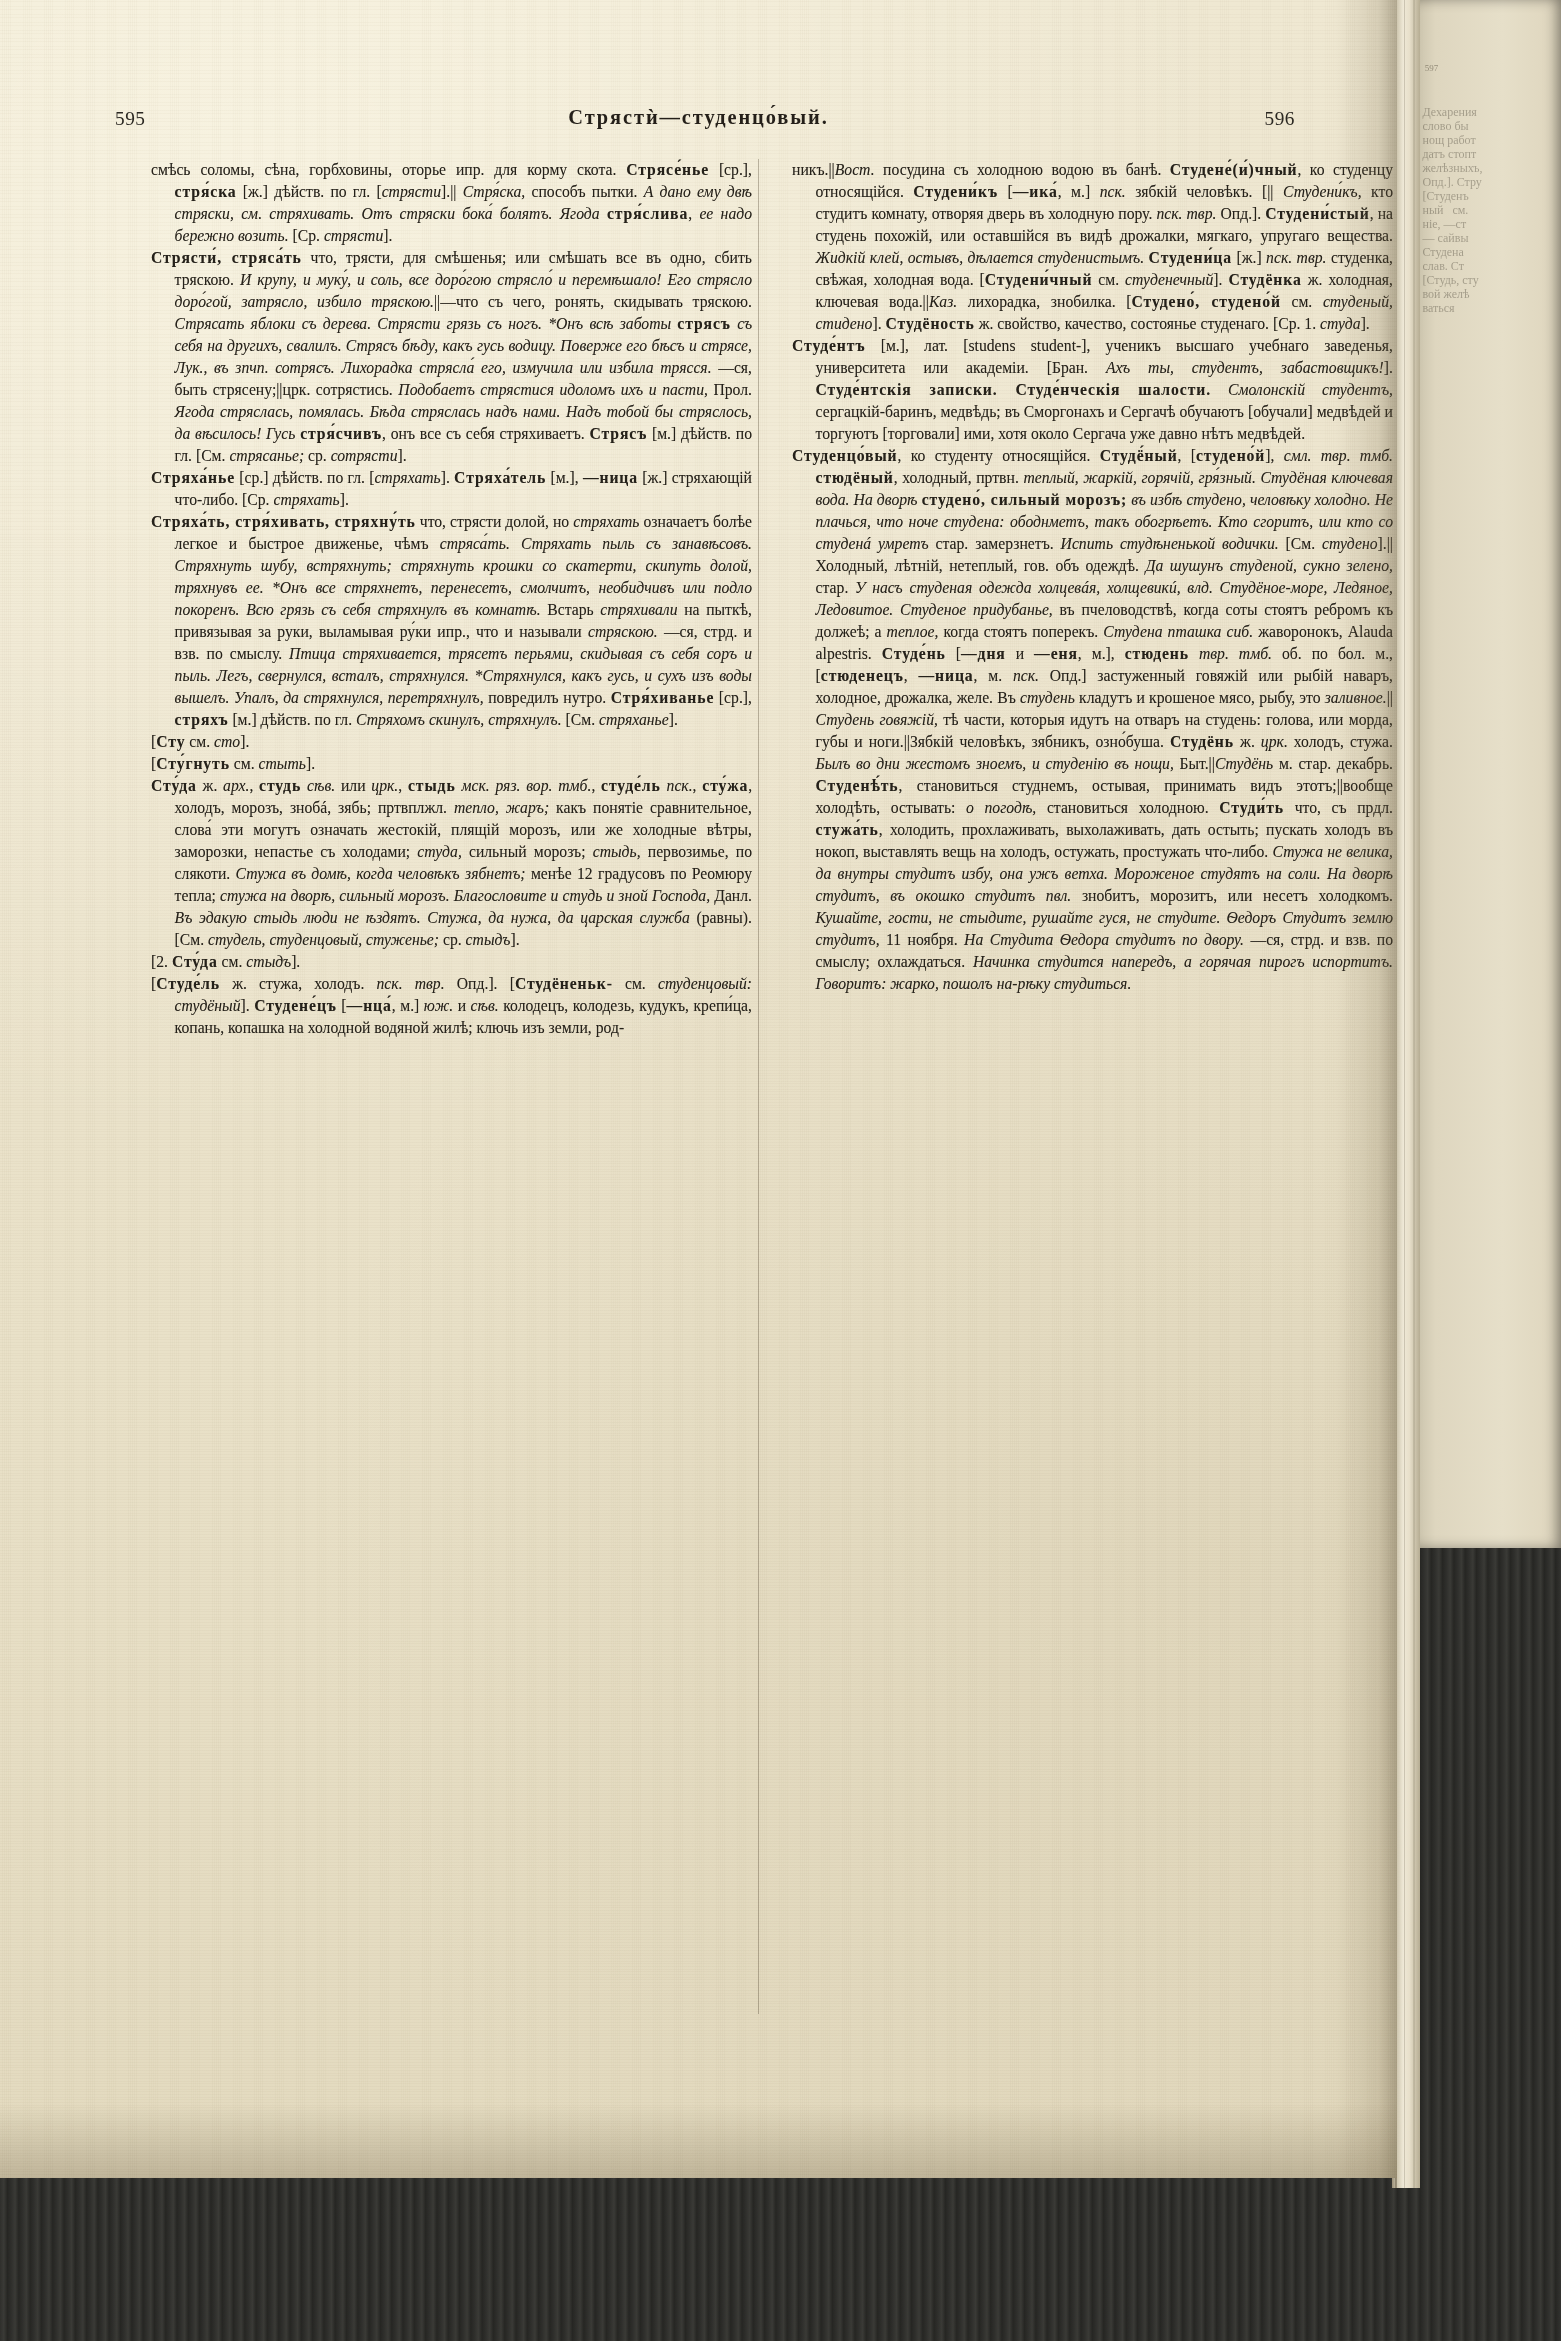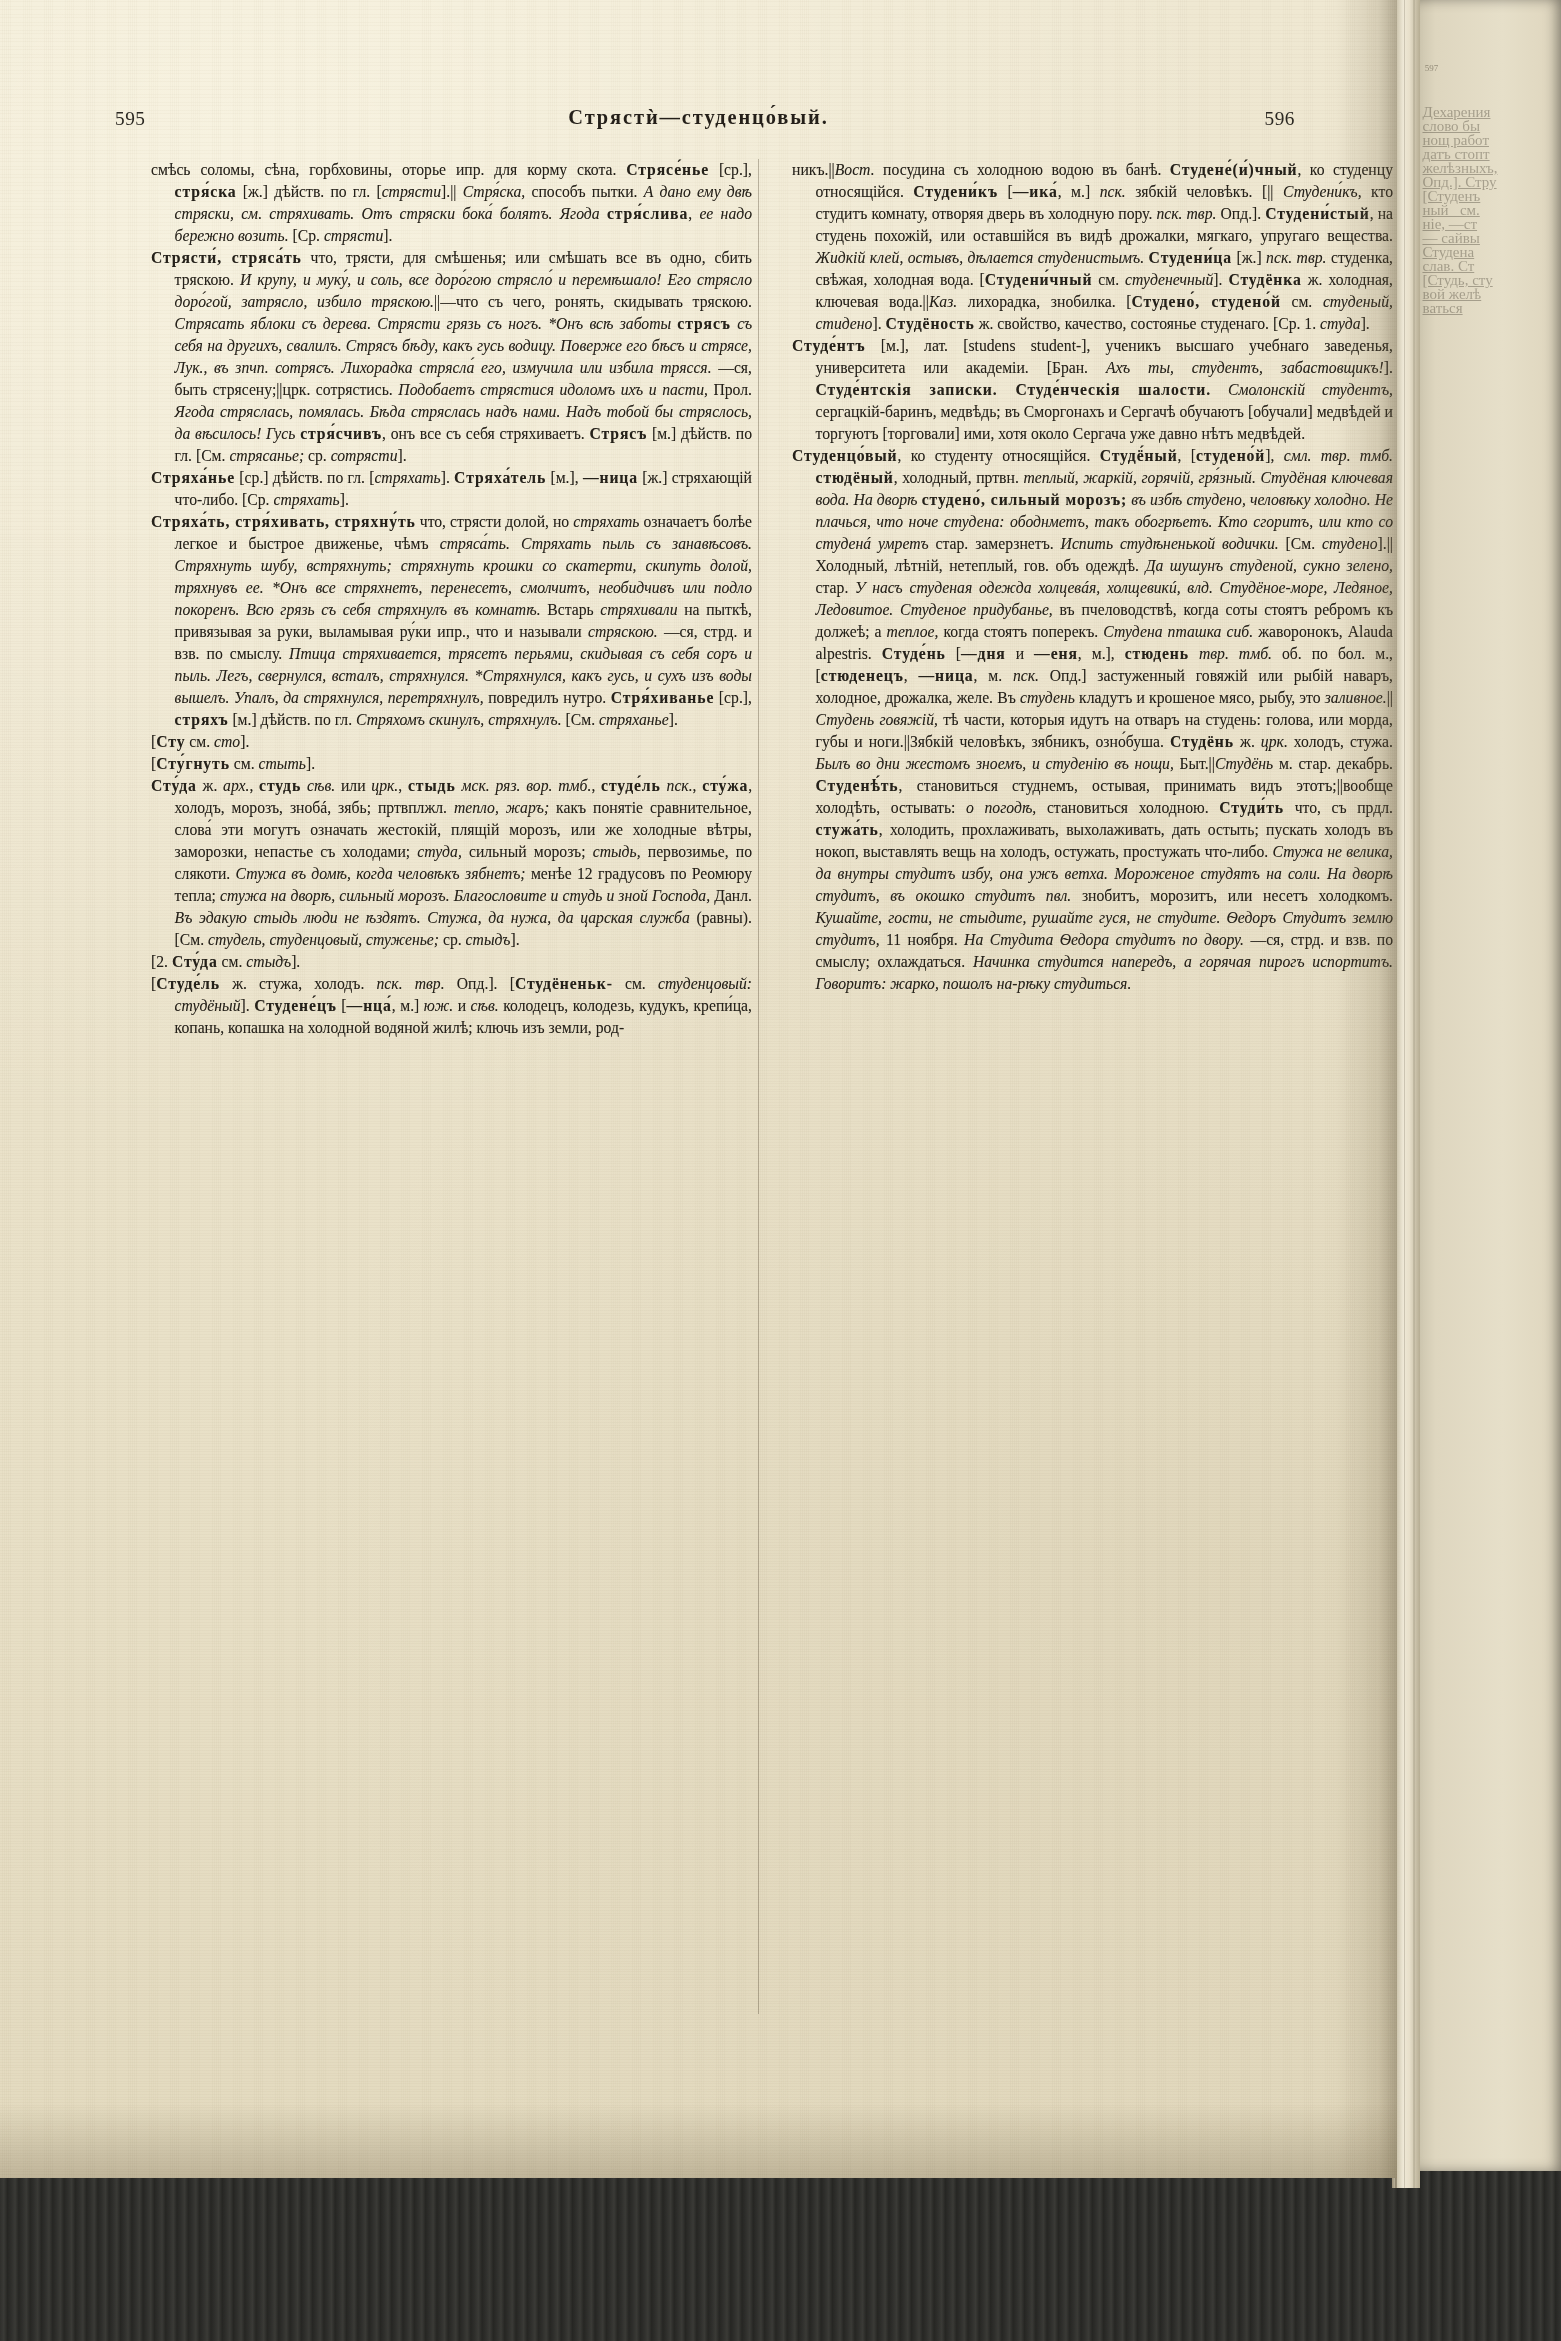--- a/index.html
+++ b/index.html
@@ -14,33 +14,32 @@
   .mat{
     position:absolute;left:0;top:0;width:1561px;height:2342px;
     background:
       repeating-linear-gradient(90deg, #2f2f2c 0px, #3a3a36 3.8px, #262623 7.5px, #2f2f2c 11.3px),
       repeating-linear-gradient(0deg, #34342f 0px, #262623 4.8px, #34342f 9.7px),
       #2e2e2a;
   }
 
   
   .next-page{
-    position:absolute;left:1415px;top:0;width:146px;height:2171px;
+    position:absolute;left:1415px;top:0;width:146px;height:1548px;
     background:linear-gradient(90deg,#c9c2ab 0%, #ded6bf 14%, #e6dfc9 60%, #ded5bd 100%);
     box-shadow:-5.4px 0 14px -2.1px rgba(0,0,0,.45) inset;
     filter:blur(0.3px);
     overflow:hidden;
   }
   .next-page .np-col{
     position:absolute;left:7.5px;top:105px;right:2.1px;bottom:32px;
-    opacity:.36;color:#3a3428;font-size:15px;line-height:14px;
+    opacity:.36;color:#3a3428;font-size:12px;line-height:14px;
     font-family:"Liberation Serif",serif;
     filter:blur(0.6px);
     white-space:pre-wrap;
-    text-decoration:underline;
   }
   .next-page .np-folio{
     position:absolute;left:9.7px;top:63px;font-size:9px;color:#4a4334;opacity:.5;
     filter:blur(0.5px);
   }
 
   
   .edge-stack{
     position:absolute;left:1392px;top:0;width:28px;height:2188px;
     background:linear-gradient(90deg,#9b9079 0%, #cfc7b0 18%, #efe9d7 40%, #e8e0cb 62%, #b6ad93 100%);

